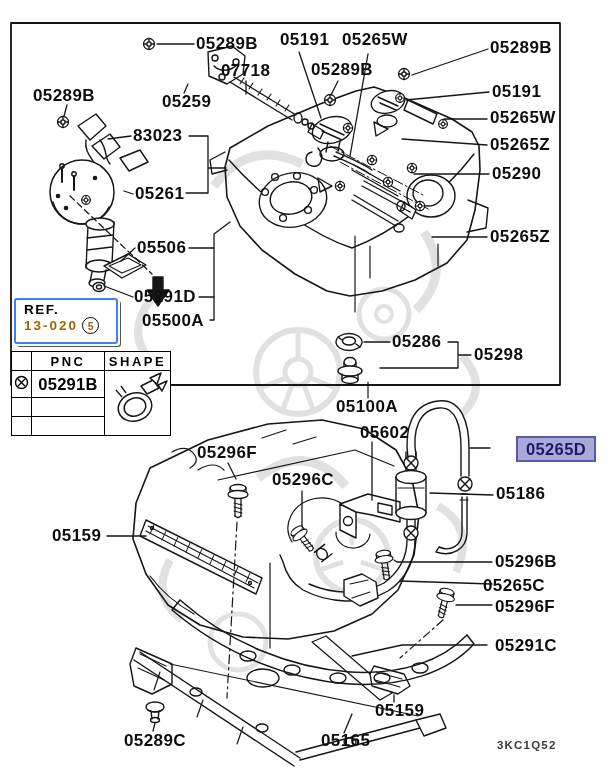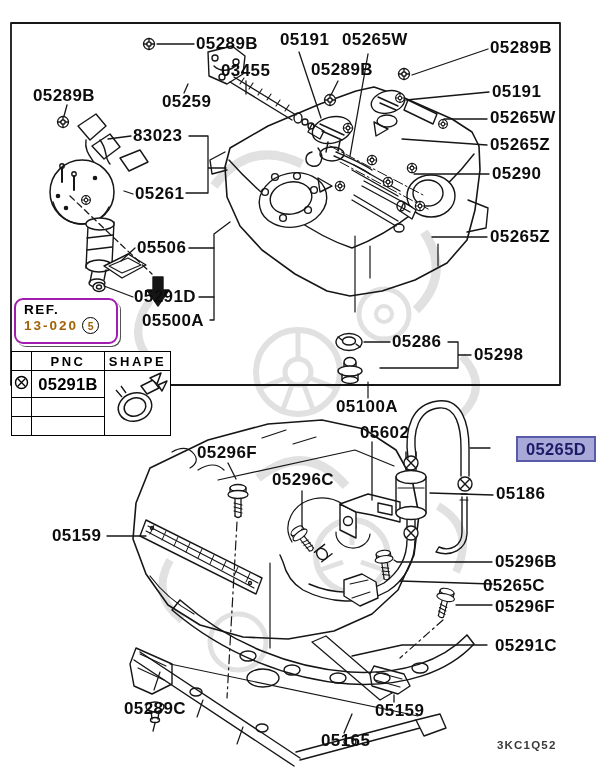--- a/index.html
+++ b/index.html
@@ -7,21 +7,21 @@
          font-family:"Liberation Sans",sans-serif;}
   #art{position:absolute;left:0;top:0;}
   .lbl{position:absolute;font:700 17px/1.05 "Liberation Sans",sans-serif;color:#0d0d0d;
        letter-spacing:.4px;white-space:nowrap;}
   .chip{position:absolute;left:492px;top:436px;width:76px;height:22px;
         background:#a9a9d9;border:2px solid #5a5aab;color:#1a1a66;
         font:700 16.5px/22px "Liberation Sans",sans-serif;text-align:center;letter-spacing:.4px;margin-left:24px;}
   .code{position:absolute;left:497px;top:739px;font:700 11.5px "Liberation Sans",sans-serif;
         color:#3a3a3a;letter-spacing:1.2px;text-align:center;}
   #refbox{position:absolute;left:14px;top:298px;width:92px;height:40px;background:#fff;
-          border:2px solid #a21caf;border-radius:9px;padding:2px 0 0 8px;box-shadow:2px 2px 0 0 #fff,3px 3px 0 0 #555;}
+          border:2px solid #3b82f6;border-radius:3px;padding:2px 0 0 8px;box-shadow:2px 2px 0 0 #fff,3px 3px 0 0 #555;}
   #refbox .r1{font:700 13.5px/15px "Liberation Sans",sans-serif;letter-spacing:1.5px;color:#000;}
   #refbox .r2{font:700 13.5px/17px "Liberation Sans",sans-serif;letter-spacing:2px;color:#a16207;display:flex;align-items:center;}
   .circnum{display:inline-flex;align-items:center;justify-content:center;width:15px;height:15px;
            border:1.6px solid #000;border-radius:50%;font:700 10.5px "Liberation Sans",sans-serif;
            letter-spacing:0;margin-left:4px;}
   #pnctable{position:absolute;left:11px;top:351px;width:160px;height:74px;border-collapse:collapse;
             background:#fff;table-layout:fixed;}
   #pnctable td{border:1.6px solid #000;padding:0;text-align:center;vertical-align:middle;}
   #pnctable .h{font:700 13px "Liberation Sans",sans-serif;letter-spacing:2.5px;}
   #pnctable .v{font:700 16.5px "Liberation Sans",sans-serif;letter-spacing:.3px;margin-left:32px;}
@@ -303,21 +303,21 @@
       <path d="M394,695 L394,702"></path>
       <path d="M344,733 L352,714"></path>
       <path d="M155,723 L153,731"></path>
     </g>
   </g>
 </svg>
 
 <div class="lbl" style="left:196px;top:35px">05289B</div>
 <div class="lbl" style="left:280px;top:31px">05191</div>
 <div class="lbl" style="left:342px;top:31px">05265W</div>
-<div class="lbl" style="left:221px;top:62px">03455</div>
+<div class="lbl" style="left:221px;top:62px">07718</div>
 <div class="lbl" style="left:311px;top:61px">05289B</div>
 <div class="lbl" style="left:162px;top:93px">05259</div>
 <div class="lbl" style="left:33px;top:87px">05289B</div>
 <div class="lbl" style="left:133px;top:127px">83023</div>
 <div class="lbl" style="left:135px;top:185px">05261</div>
 <div class="lbl" style="left:137px;top:239px">05506</div>
 <div class="lbl" style="left:134px;top:288px">05291D</div>
 <div class="lbl" style="left:142px;top:312px">05500A</div>
 <div class="lbl" style="left:490px;top:39px">05289B</div>
 <div class="lbl" style="left:492px;top:83px">05191</div>
@@ -332,21 +332,21 @@
 <div class="lbl" style="left:496px;top:485px">05186</div>
 <div class="lbl" style="left:197px;top:444px">05296F</div>
 <div class="lbl" style="left:272px;top:471px">05296C</div>
 <div class="lbl" style="left:52px;top:527px">05159</div>
 <div class="lbl" style="left:495px;top:553px">05296B</div>
 <div class="lbl" style="left:483px;top:577px">05265C</div>
 <div class="lbl" style="left:495px;top:598px">05296F</div>
 <div class="lbl" style="left:495px;top:637px">05291C</div>
 <div class="lbl" style="left:375px;top:702px">05159</div>
 <div class="lbl" style="left:321px;top:732px">05165</div>
-<div class="lbl" style="left:124px;top:700px">05289C</div>
+<div class="lbl" style="left:124px;top:732px">05289C</div>
 
 <div class="chip">05265D</div>
 
 <div id="refbox">
   <div class="r1">REF.</div>
   <div class="r2">
     <span>13-020</span>
     <span class="circnum">5</span>
   </div>
 </div>

